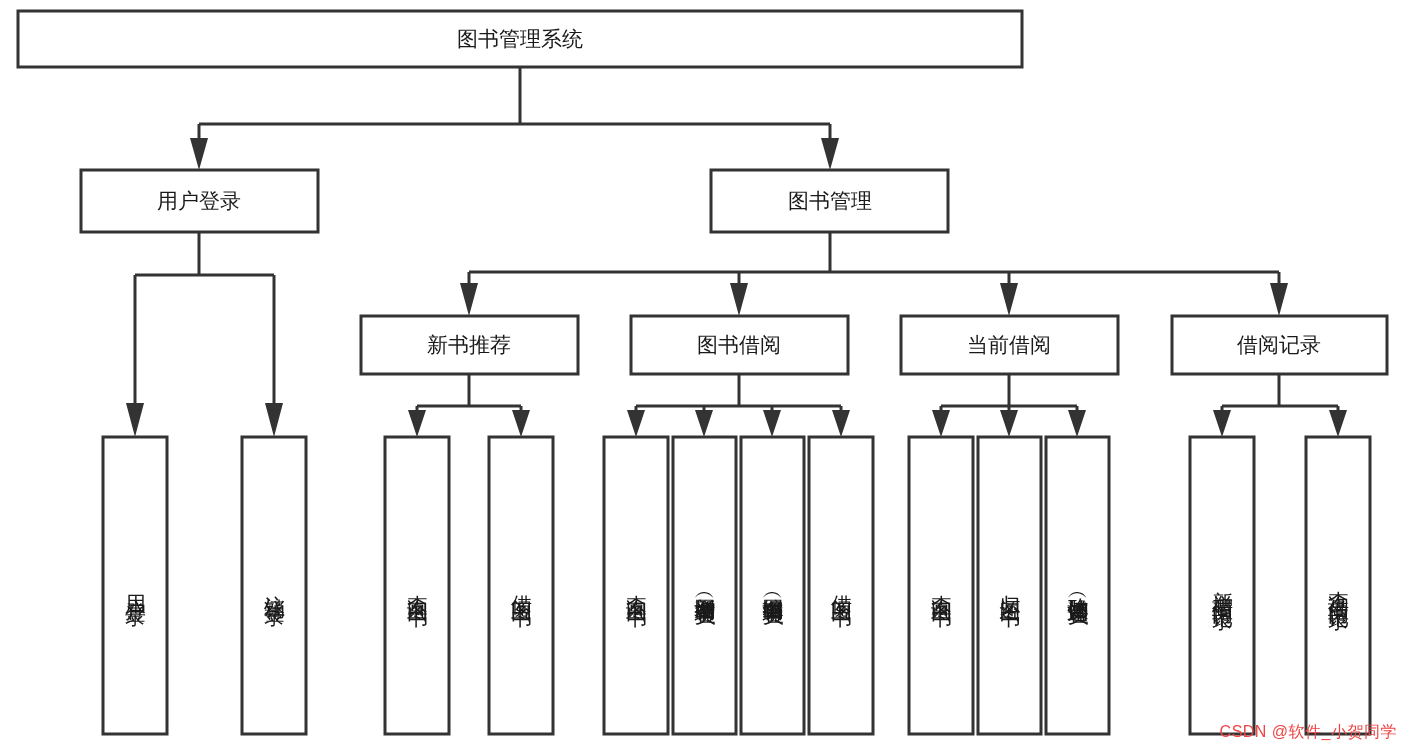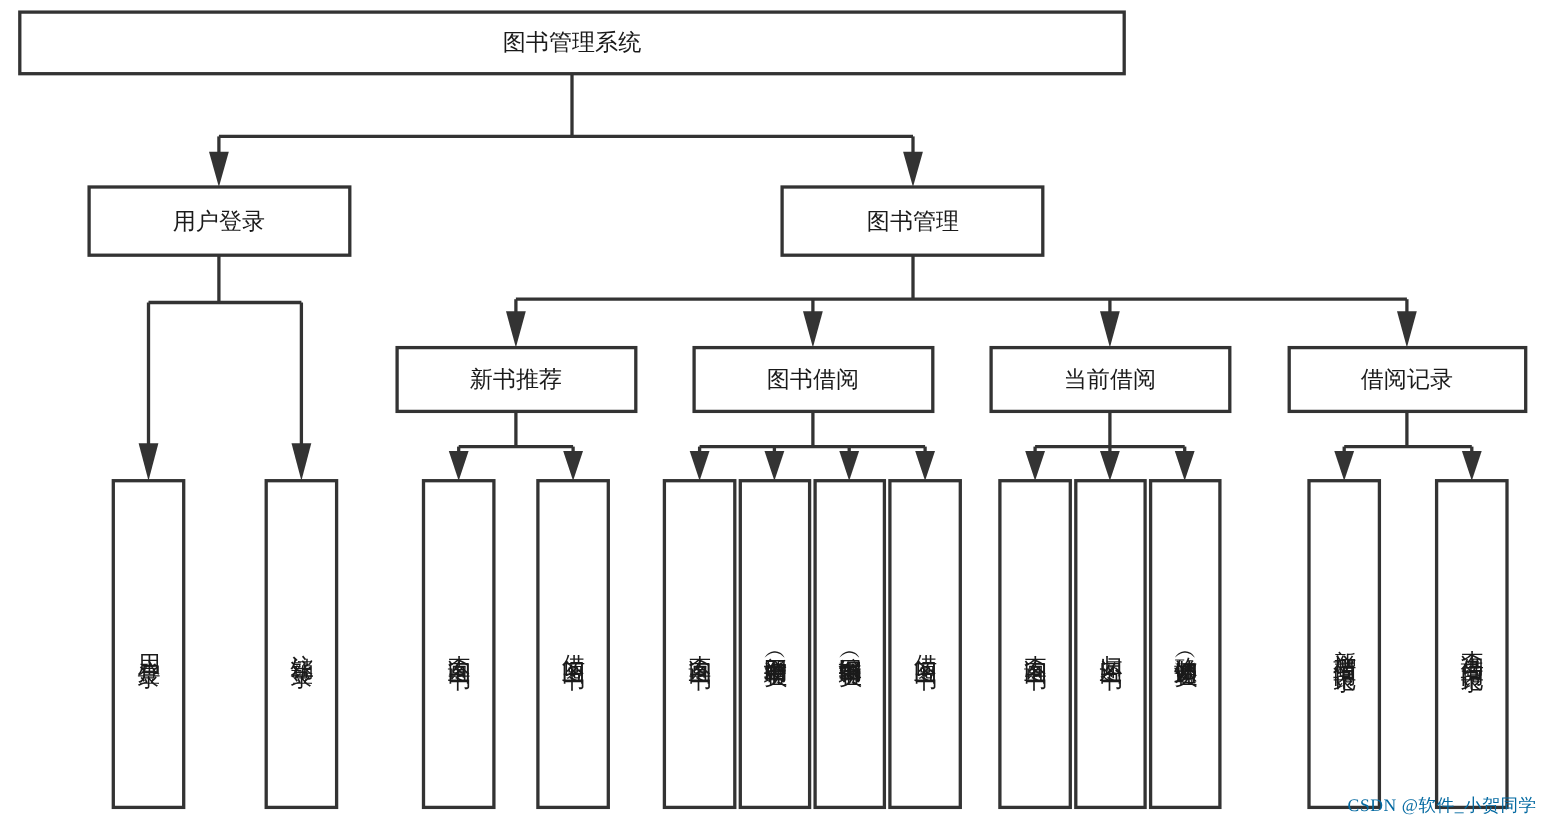--- a/index.html
+++ b/index.html
@@ -44,23 +44,23 @@
     font-family: "DejaVu Sans", "Liberation Sans", sans-serif;
     font-size: 21px;
     fill: #1a1a1a;
     text-anchor: middle;
     dominant-baseline: middle;
   }
   .watermark {
     position: absolute;
     right: 8px;
     bottom: 4px;
-    font-family: Liberation Serif, serif;
+    font-family: Liberation Sans, sans-serif;
     font-size: 16px;
-    color: #0369a1;
+    color: #ef4444;
     white-space: nowrap;
     letter-spacing: 0.5px;
   }
   .vlabel-wrap {
     position: absolute;
     display: flex;
     align-items: center;
     justify-content: center;
     pointer-events: none;
   }

